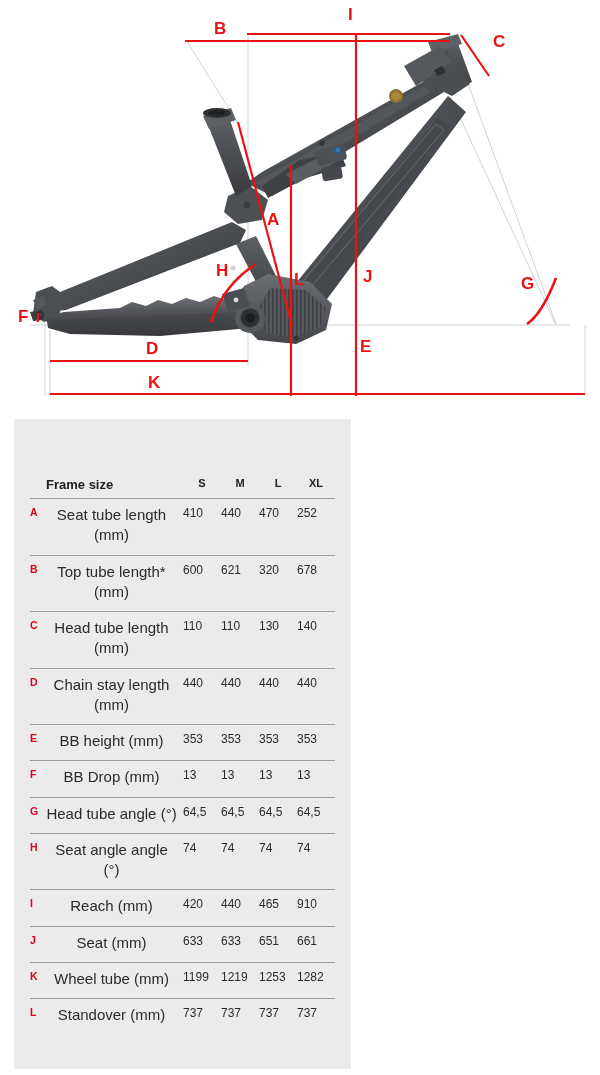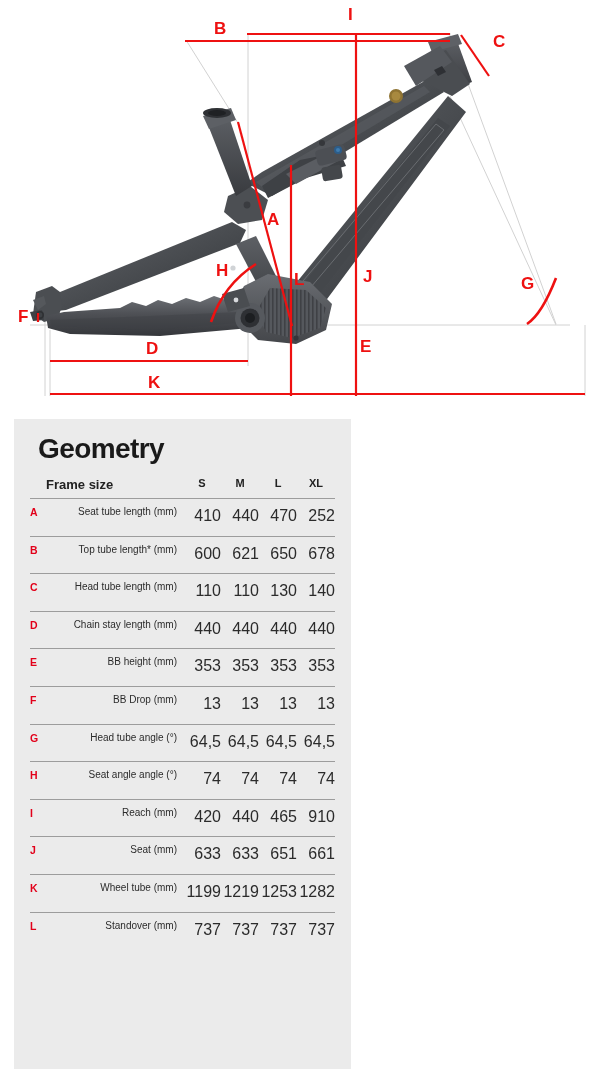--- a/index.html
+++ b/index.html
@@ -97,30 +97,30 @@
   .row-key {
     width: 16px;
     color: #e2001a;
     font-weight: bold;
     font-size: 10.5px;
     padding: 7px 0 9px 0 !important;
     line-height: 1.25;
     text-align: left;
   }
   .row-name {
-    text-align: right;
-    font-size: 10px;
+    text-align: center;
+    font-size: 15px;
     color: #2b2b2b;
     padding: 6px 6px 9px 0 !important;
     line-height: 1.35;
   }
   .row-val {
     width: 38px;
-    text-align: right;
-    font-size: 16px;
+    text-align: left;
+    font-size: 12px;
     color: #2b2b2b;
     padding: 6px 0 9px 0 !important;
     line-height: 1.35;
     white-space: nowrap;
   }
 </style>
 </head>
 <body>
 
 <div id="diagram-panel">
@@ -290,21 +290,20 @@
   <span class="dim-label" style="left:294px; top:271px;">L</span>
   <span class="dim-label" style="left:363px; top:268px;">J</span>
   <span class="dim-label" style="left:521px; top:275px;">G</span>
   <span class="dim-label" style="left:18px;  top:308px;">F</span>
   <span class="dim-label" style="left:146px; top:340px;">D</span>
   <span class="dim-label" style="left:360px; top:338px;">E</span>
   <span class="dim-label" style="left:148px; top:374px;">K</span>
 </div>
 
 <div id="geometry-panel">
-  <h1 id="geometry-title">Geometry</h1>
 
   <table id="geometry-table">
     <thead>
       <tr>
         <th class="th-key"></th>
         <th class="th-name">Frame size</th>
         <th class="th-size">S</th>
         <th class="th-size">M</th>
         <th class="th-size">L</th>
         <th class="th-size">XL</th>
@@ -317,21 +316,21 @@
         <td class="row-val">410</td>
         <td class="row-val">440</td>
         <td class="row-val">470</td>
         <td class="row-val">252</td>
       </tr>
       <tr>
         <td class="row-key">B</td>
         <td class="row-name">Top tube length* (mm)</td>
         <td class="row-val">600</td>
         <td class="row-val">621</td>
-        <td class="row-val">650</td>
+        <td class="row-val">320</td>
         <td class="row-val">678</td>
       </tr>
       <tr>
         <td class="row-key">C</td>
         <td class="row-name">Head tube length (mm)</td>
         <td class="row-val">110</td>
         <td class="row-val">110</td>
         <td class="row-val">130</td>
         <td class="row-val">140</td>
       </tr>

